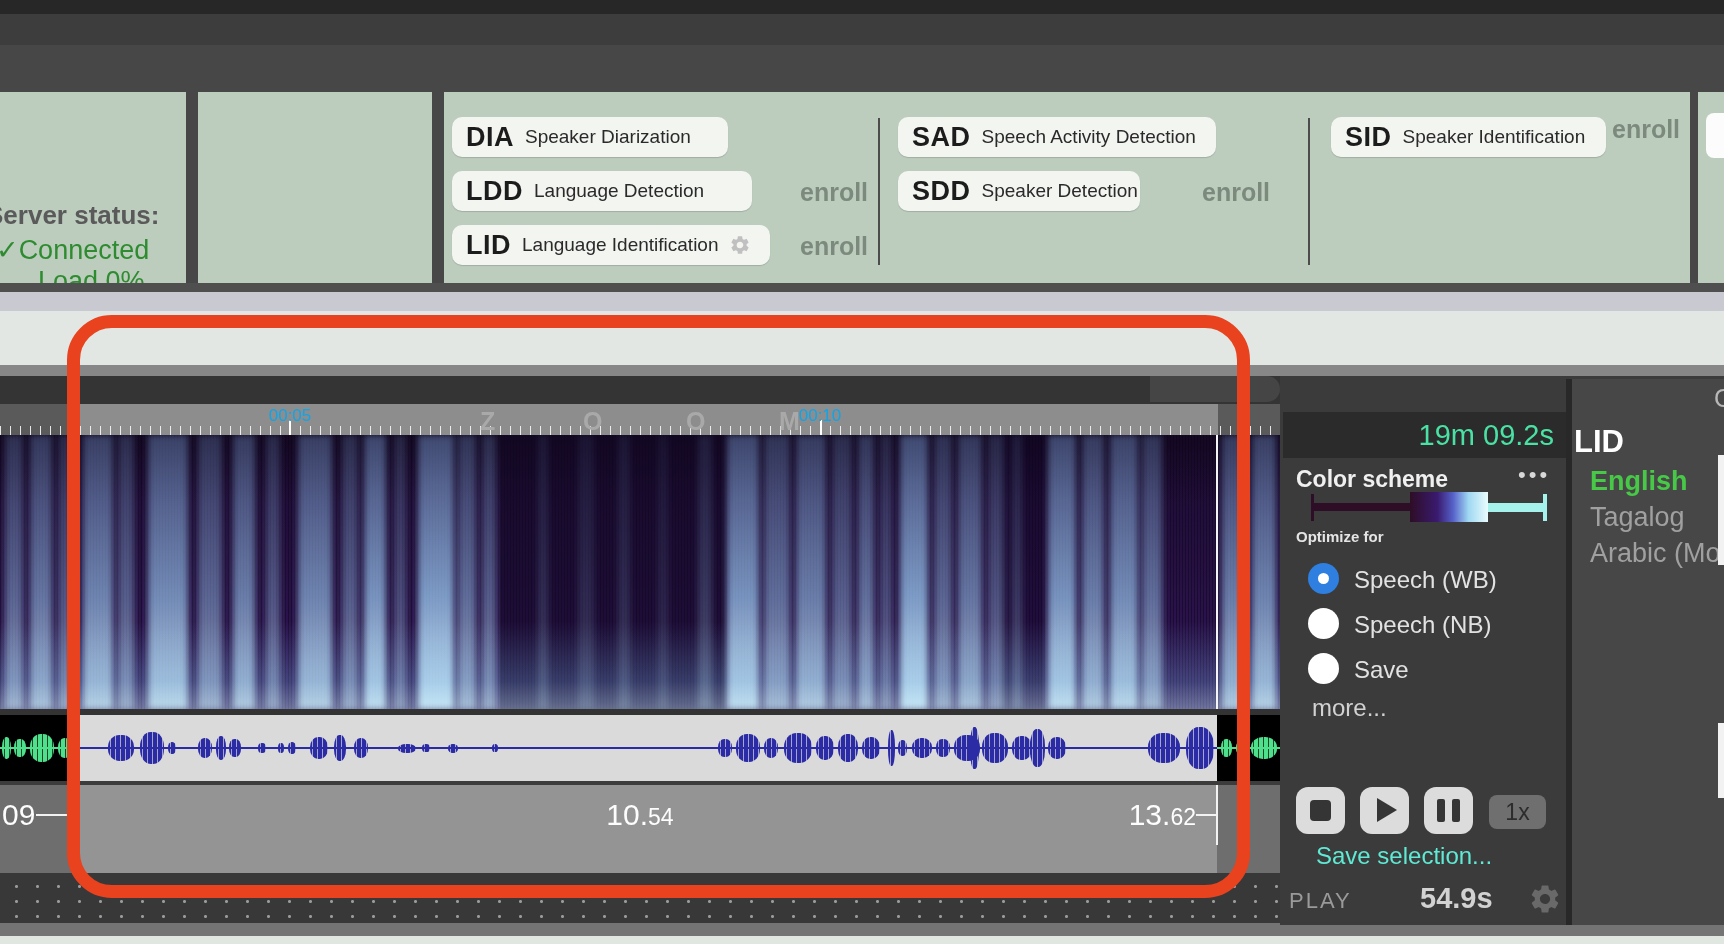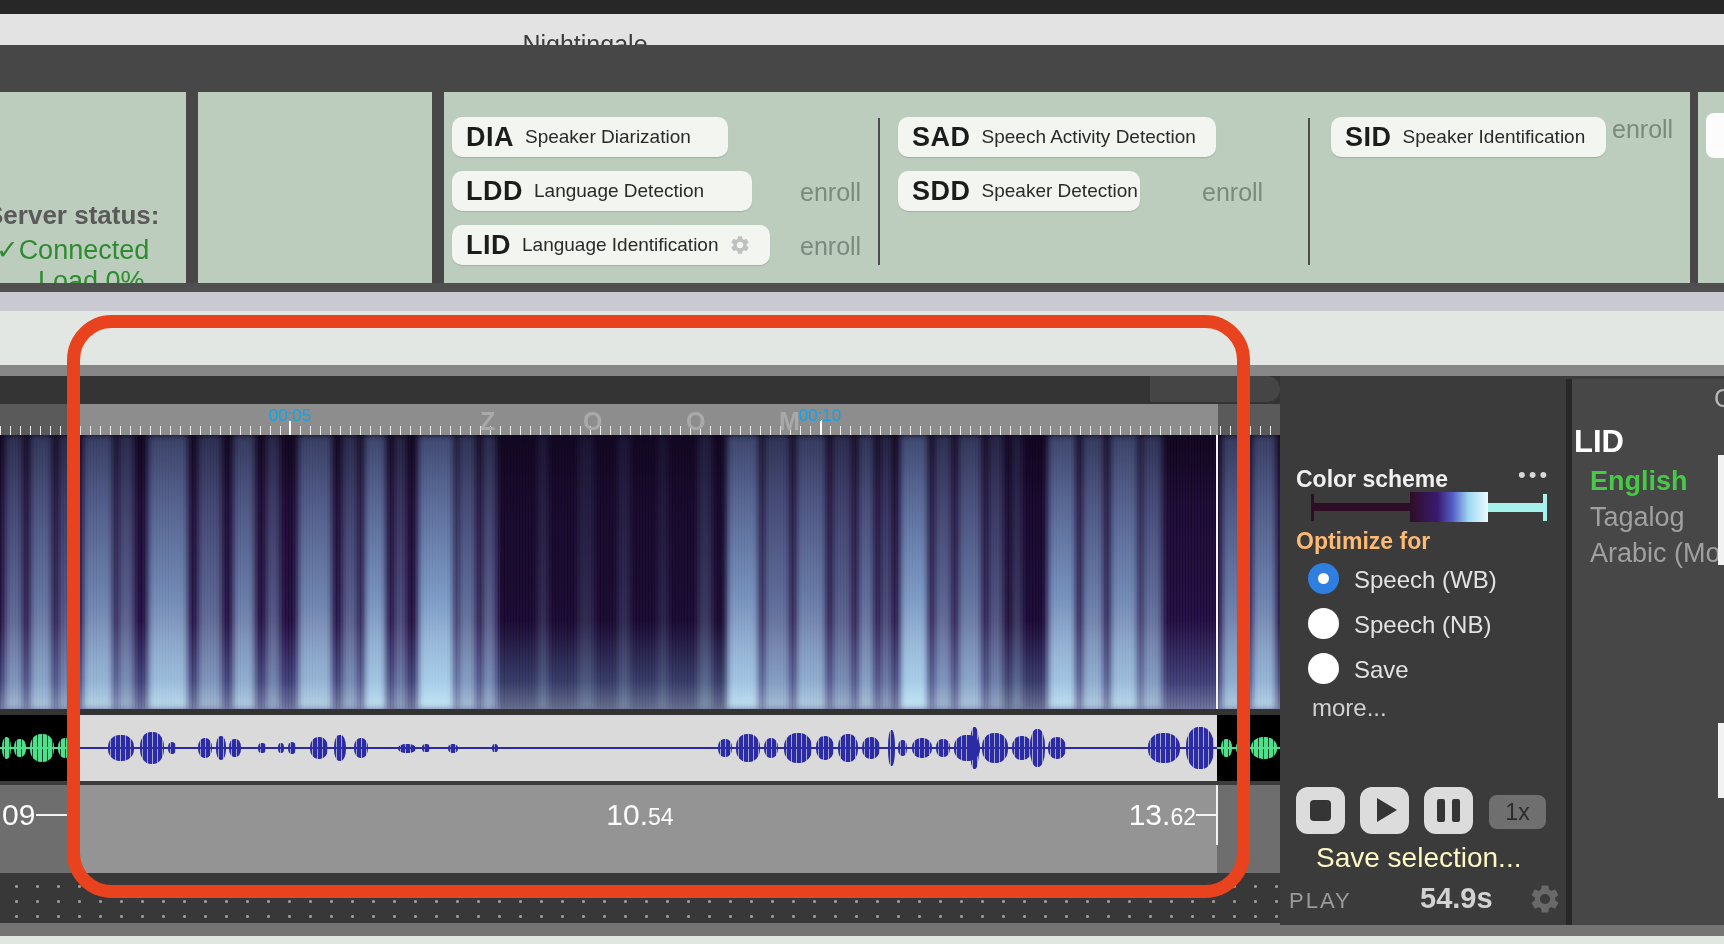--- a/index.html
+++ b/index.html
@@ -21,21 +21,21 @@
   .srv-head{left:-14px;top:108px;font-size:26px;font-weight:bold;color:#5a5a5a;white-space:nowrap;}
   .srv-conn{left:-4px;top:142px;font-size:27px;color:#2e8b2f;white-space:nowrap;}
   .srv-load{left:38px;top:174px;font-size:27px;color:#2e8b2f;white-space:nowrap;}
   .plusbtn{left:368px;top:103px;width:44px;height:44px;border-radius:50%;background:#8d9c8f;
            color:#f2f5f2;font-size:36px;line-height:42px;text-align:center;font-weight:bold;}
   
   .pbtn{height:40px;background:#f3f5f0;border-radius:10px;display:flex;align-items:center;
         padding:0 14px;box-sizing:border-box;box-shadow:0 1px 1px rgba(0,0,0,.15);}
   .pbtn .abbr{font-size:27px;font-weight:bold;color:#1c1c1c;letter-spacing:.5px;}
   .pbtn .pname{font-size:19px;color:#2a2a2a;margin-left:11px;white-space:nowrap;}
-  .enroll{font-size:25px;color:#7c8a7e;}
+  .enroll{font-size:25px;color:#7c8a7e;font-weight:bold;}
   .pdivider{width:2px;background:#4c4c4c;top:118px;height:147px;}
   .gearsvg{margin-left:10px;}
   .ebtn{left:1706px;top:113px;width:30px;height:45px;background:#fcfcfc;border-radius:8px;}
   
   .gapstrip{left:0;top:283px;width:1724px;height:9px;background:#4f4f4f;}
   .lavstrip{left:0;top:292px;width:1724px;height:19px;background:#c9c9d2;}
   .filerow{left:0;top:311px;width:1724px;height:54px;background:#e3e7e3;}
   .filepath{left:2px;top:320px;font-family:"DejaVu Serif","Liberation Serif",serif;
             font-size:28px;color:#3a3a3a;white-space:nowrap;}
   .graystrip{left:0;top:365px;width:1724px;height:11px;background:#878787;}
@@ -87,55 +87,52 @@
            text-align:right;line-height:46px;padding-right:12px;box-sizing:border-box;
            font-size:29px;color:#4ae2a4;}
   .cslabel{left:1296px;top:466px;font-size:23px;font-weight:bold;color:#f0f0f0;}
   .csdots{left:1518px;top:462px;font-size:22px;color:#d8d8d8;letter-spacing:3px;}
   .capL{left:1311px;top:494px;width:3px;height:27px;background:#2e0d26;}
   .hline1{left:1311px;top:503px;width:100px;height:8px;background:#2e0d26;}
   .gradbar{left:1410px;top:492px;width:78px;height:30px;
            background:linear-gradient(90deg,#2e0d26 0%,#3a1a6e 35%,#5560c8 55%,#9fd8f2 75%,#eafcfc 100%);}
   .hline2{left:1488px;top:503px;width:58px;height:9px;background:#a5f2ec;}
   .capR{left:1543px;top:494px;width:4px;height:27px;background:#a5f2ec;}
-  .optlabel{left:1296px;top:528px;font-size:23px;font-weight:bold;color:#fdba74;}
+  .optlabel{left:1296px;top:528px;font-size:15px;font-weight:bold;color:#e5e5e5;}
   .radio{width:31px;height:31px;border-radius:50%;background:#fff;}
   .radio.sel{background:#2f7fe0;}
   .radio.sel::after{content:"";position:absolute;left:10px;top:10px;width:11px;height:11px;
                     border-radius:50%;background:#fff;}
   .radlabel{font-size:24px;color:#e2e2e2;white-space:nowrap;}
   .morelink{left:1312px;top:694px;font-size:24px;color:#d2d2d2;}
   .pbbtn{top:787px;width:49px;height:47px;background:#dcdcdc;border-radius:12px;}
   .stopicon{position:absolute;left:14px;top:13px;width:21px;height:21px;background:#353535;border-radius:4px;}
   .playicon{position:absolute;left:17px;top:11px;width:0;height:0;
             border-left:20px solid #353535;border-top:12px solid transparent;border-bottom:12px solid transparent;}
   .pausebar{position:absolute;top:12px;width:8px;height:23px;background:#353535;border-radius:2px;}
   .speedbtn{left:1489px;top:795px;width:57px;height:34px;background:#6f6f6f;border-radius:8px;
             text-align:center;line-height:34px;font-size:23px;color:#2c2c2c;}
-  .savesel{left:1316px;top:842px;font-size:28px;color:#fef9c3;white-space:nowrap;}
+  .savesel{left:1316px;top:842px;font-size:24px;color:#5eead4;white-space:nowrap;}
   .playlbl{left:1289px;top:888px;font-size:22px;color:#9a9a9a;letter-spacing:2px;}
   .playtime{left:1420px;top:882px;font-size:29px;color:#d2d2d2;font-weight:bold;}
   .glo{left:1686px;top:384px;font-size:25px;color:#b8b8b8;white-space:nowrap;margin-left:28px;}
   .lidhead{left:1574px;top:424px;font-size:31px;font-weight:bold;color:#fff;}
   .lang{left:1590px;font-size:27px;color:#a0a0a0;white-space:nowrap;}
   .lang.active{color:#47c947;font-weight:bold;}
   .sliver{left:1718px;width:6px;background:#f2f2f2;}
   
   .redbox{left:67px;top:315px;width:1183px;height:583px;border:13px solid #e8421e;
           border-radius:45px;box-sizing:border-box;pointer-events:none;}
 </style>
 </head>
 <body>
 
 <div id="stage">
 
   <div class="abs topstrip"></div>
-  <div class="abs titlebar">
-    <div class="abs title">Nightingale</div>
-  </div>
 
   <div class="abs tabrow">
     <div class="abs tab" style="left:-14px;width:200px;"><span>LIVE</span></div>
     <div class="abs tab" style="left:198px;width:234px;"><span>Workflows</span></div>
     <div class="abs tab" style="left:444px;width:1246px;"><span>Plugins</span></div>
     <div class="abs tab" style="left:1698px;width:40px;"><span>E</span></div>
   </div>
 
   <div class="abs panelrow"></div>
 
@@ -320,20 +317,21 @@
   <div class="abs selline" style="left:1196px;width:20px;"></div>
 
   <div class="abs dots"></div>
   <div class="abs botgray"></div>
   <div class="abs botlight"></div>
 
   <div class="abs rpanel"></div>
   <div class="abs rseam"></div>
   <div class="abs results"></div>
 
+  <div class="abs timebox">19m 09.2s</div>
   <div class="abs cslabel">Color scheme</div>
   <div class="abs csdots">•••</div>
 
   <div class="abs capL"></div>
   <div class="abs hline1"></div>
   <div class="abs gradbar"></div>
   <div class="abs hline2"></div>
   <div class="abs capR"></div>
 
   <div class="abs optlabel">Optimize for</div>

